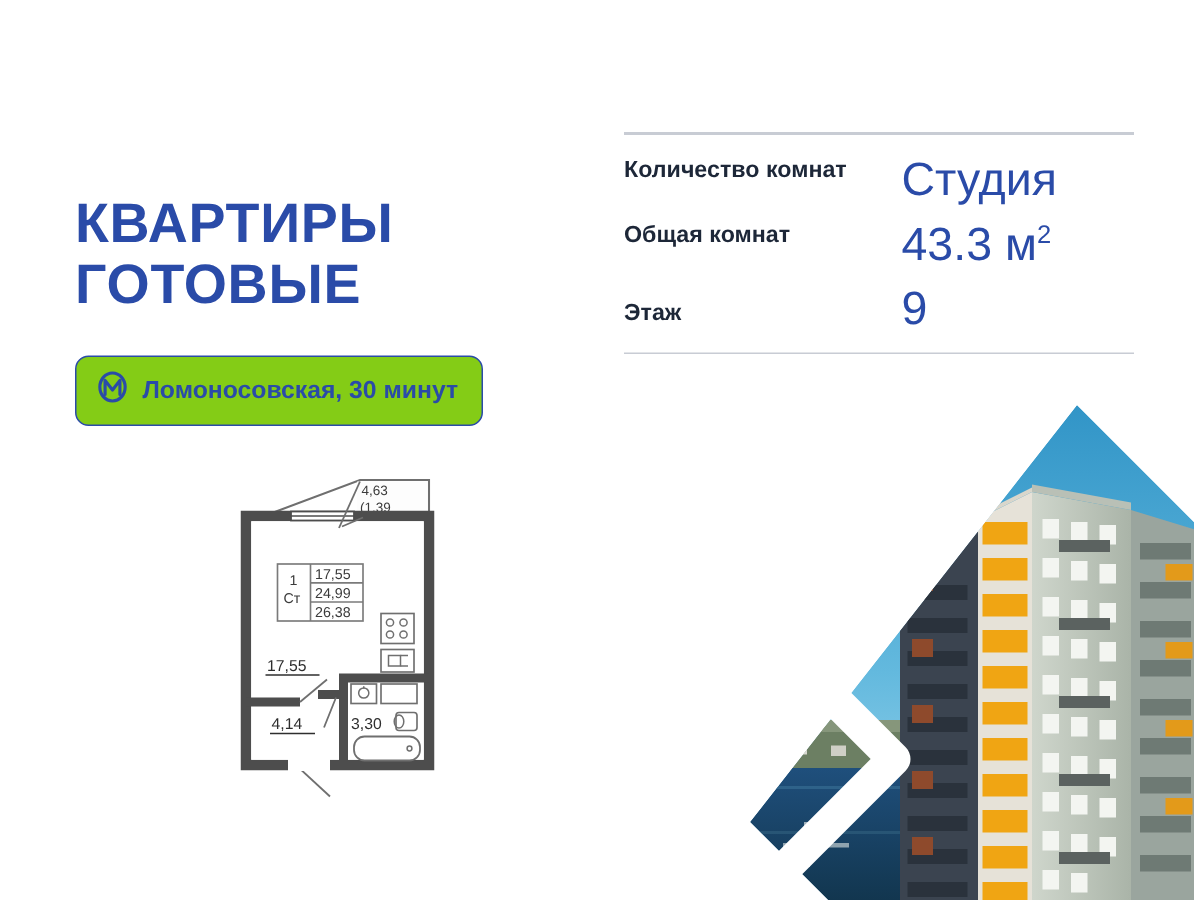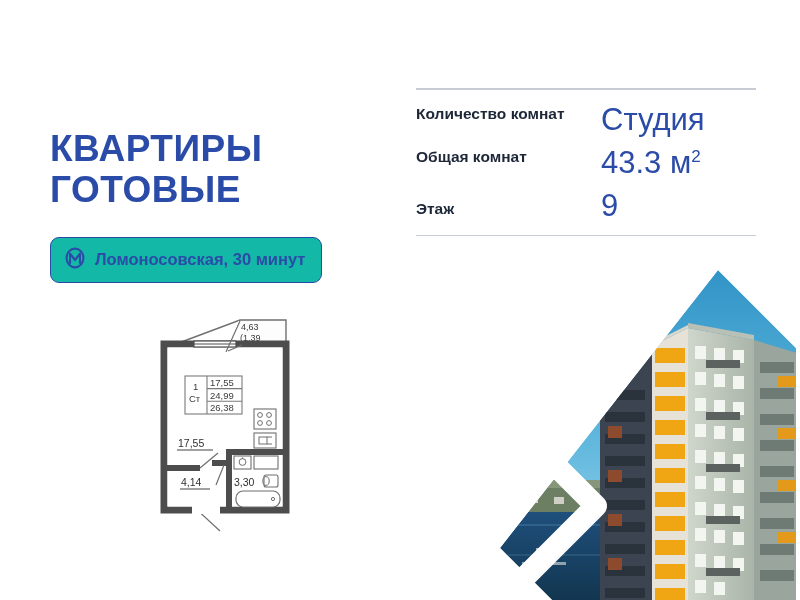--- a/index.html
+++ b/index.html
@@ -34,21 +34,21 @@
     white-space: nowrap;
   }
   #metro-badge {
     margin-top: 26px;
     display: inline-flex;
     align-items: center;
     gap: 9px;
     border: 1.6px solid #2a4ba8;
     border-radius: 9px;
     padding: 9px 16px 9px 13px;
-    background: #14b8a6;
+    background: #84cc16;
   }
   #metro-badge .m-label {
     font-size: 16.5px;
     font-weight: bold;
     color: #2a4ba8;
     white-space: nowrap;
   }
   .metro-glyph { display: block; }
 
   

